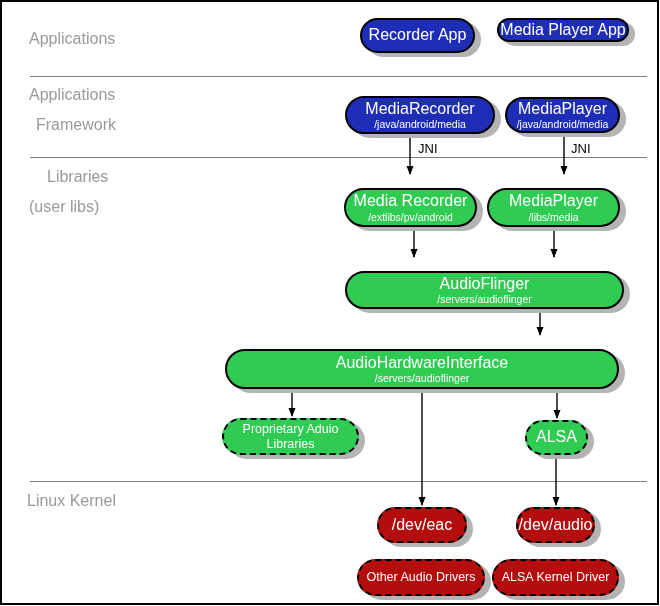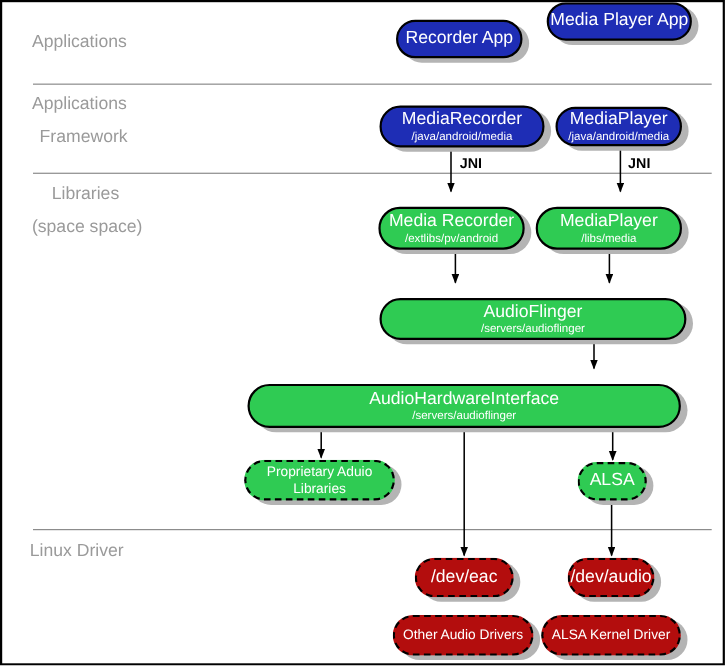--- a/index.html
+++ b/index.html
@@ -33,42 +33,42 @@
     box-sizing:border-box;
   }
   .node.blue{background:var(--node-blue,#1e2db5);border:2px solid #000;}
   .node.green{background:var(--node-green,#2fcb53);border:2px solid #000;margin-top:12px;}
   .node.green-dashed{background:var(--node-green,#2fcb53);border:2px dashed #000;}
   .node.red-dashed{background:var(--node-red,#b30d0d);border:2px dashed #000;}
   .node .t{font-size:16px;}
   .node .s{font-size:10.5px;}
   .edge-label{
     position:absolute;
-    font-size:13px;font-weight:bold;color:#000;
+    font-size:13px;font-weight:normal;color:#000;
   }
   svg.edges{
     position:absolute;left:0;top:0;
     pointer-events:none;
   }
 </style>
 </head>
 <body>
 
 <div class="canvas">
 
   <div class="sep" style="top:74px"></div>
   <div class="sep" style="top:155px"></div>
   <div class="sep" style="top:479px"></div>
 
   <div class="section-label" style="left:27px;top:28px">Applications</div>
   <div class="section-label" style="left:27px;top:84px">Applications</div>
   <div class="section-label" style="left:34px;top:114px">Framework</div>
   <div class="section-label" style="left:45px;top:166px">Libraries</div>
-  <div class="section-label" style="left:27px;top:196px">(space space)</div>
-  <div class="section-label" style="left:25px;top:490px">Linux Driver</div>
+  <div class="section-label" style="left:27px;top:196px">(user libs)</div>
+  <div class="section-label" style="left:25px;top:490px">Linux Kernel</div>
 
   <svg class="edges" width="660" height="606" aria-hidden="true">
     <defs>
       <marker id="ah" markerUnits="userSpaceOnUse" markerWidth="10" markerHeight="9" refX="8" refY="3.5" orient="auto">
         <path d="M0,0 L9,3.5 L0,7 z" fill="#000"></path>
       </marker>
     </defs>
     <g stroke="#000" stroke-width="1.4">
       <line x1="408" y1="132" x2="408" y2="172" marker-end="url(#ah)"></line>
       <line x1="562" y1="131" x2="562" y2="172" marker-end="url(#ah)"></line>
@@ -81,21 +81,21 @@
       <line x1="554" y1="453" x2="554" y2="503" marker-end="url(#ah)"></line>
     </g>
   </svg>
 
   <div class="edge-label" style="left:416px;top:139px">JNI</div>
   <div class="edge-label" style="left:569px;top:139px">JNI</div>
 
   <div class="node blue" style="left:358px;top:16px;width:115px;height:35px">
     <span class="t">Recorder App</span>
   </div>
-  <div class="node blue" style="left:495px;top:0;width:132px;height:35px">
+  <div class="node blue" style="left:495px;top:16px;width:132px;height:24px">
     <span class="t">Media Player App</span>
   </div>
 
   <div class="node blue" style="left:343px;top:94px;width:150px;height:38px">
     <span class="t">MediaRecorder</span>
     <span class="s">/java/android/media</span>
   </div>
   <div class="node blue" style="left:503px;top:95px;width:115px;height:36px">
     <span class="t">MediaPlayer</span>
     <span class="s">/java/android/media</span>

